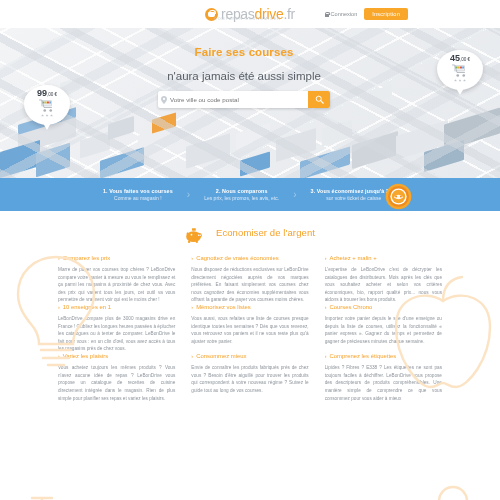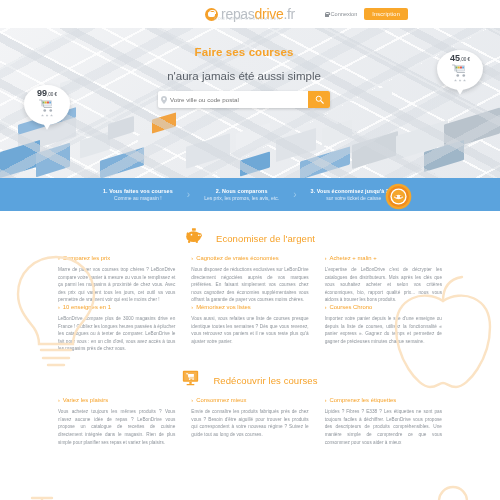--- a/index.html
+++ b/index.html
@@ -148,21 +148,21 @@
   .step-t { font-size: 5.4px; font-weight: bold; color: #ffffff; letter-spacing: .1px; }
   .step-s { font-size: 5px; color: #dceaf7; margin-top: 1.5px; }
   .step-arrow { color: #9ccaeb; font-size: 10px; font-weight: 300; padding: 0 8px; }
   .badge {
     position:absolute; right: 88px; top: 5px; width: 27px; height: 27px;
   }
 
   
   .content { position: relative; padding: 0 0 4px; background:#fff; }
   .sec-head {
-    display: flex; align-items: flex-end; justify-content: center; gap: 14px;
+    display: flex; align-items: flex-start; justify-content: center; gap: 14px;
     margin-top: 16px; margin-bottom: 11px;
   }
   .sec-head .sec-ico { width: 17px; height: 17px; display:flex; align-items:center; justify-content:center;}
   .sec-title { font-size: 9.5px; color: #f6a229; letter-spacing: .1px; }
 
   .cols { display: flex; gap: 16px; padding: 0 58px; }
   .col { flex: 1; }
   .col-h {
     font-size: 5.9px; color: #f6a229; margin-bottom: 5px;
     display: flex; align-items: baseline; gap: 3px; cursor: pointer;
@@ -408,35 +408,20 @@
           <div class="col-h">
               <span class="chev">›</span>
               <span>Courses Chrono</span>
             </div>
           <div class="col-p">Importez votre panier depuis le site d'une enseigne ou depuis la liste de courses, utilisez la fonctionnalité « panier express ». Gagnez du temps et permettez de gagner de précieuses minutes chaque semaine.</div>
         </div>
       </div>
     </div>
 
     <div>
-      <div class="sec-head">
-        <span class="sec-ico">
-          <svg width="17" height="16" viewBox="0 0 20 18">
-            <rect x="1" y="0.5" width="18" height="13" rx="1.2" fill="#f6a229"></rect>
-            <rect x="2.6" y="2" width="14.8" height="10" fill="#fff" opacity="0.18"></rect>
-            <path d="M5.4 4 h1.6 l1.6 5 h5.2" fill="none" stroke="#fff" stroke-width="1.1" stroke-linecap="round"></path>
-            <rect x="7.4" y="4.3" width="6.6" height="3.4" fill="#fff"></rect>
-            <circle cx="9" cy="10.4" r="0.9" fill="#fff"></circle>
-            <circle cx="13" cy="10.4" r="0.9" fill="#fff"></circle>
-            <rect x="8.6" y="13.5" width="2.8" height="2.4" fill="#f6a229"></rect>
-            <rect x="5.4" y="16" width="9.2" height="1.6" rx="0.6" fill="#f6a229"></rect>
-          </svg>
-        </span>
-        <span class="sec-title">Redécouvrir les courses</span>
-      </div>
       <div class="cols">
         <div class="col">
           <div class="col-h">
               <span class="chev">›</span>
               <span>Variez les plaisirs</span>
             </div>
           <div class="col-p">Vous achetez toujours les mêmes produits ? Vous n'avez aucune idée de repas ? LeBonDrive vous propose un catalogue de recettes de cuisine directement intégrée dans le magasin. Rien de plus simple pour planifier ses repas et variez les plaisirs.</div>
         </div>
         <div class="col">
           <div class="col-h">

